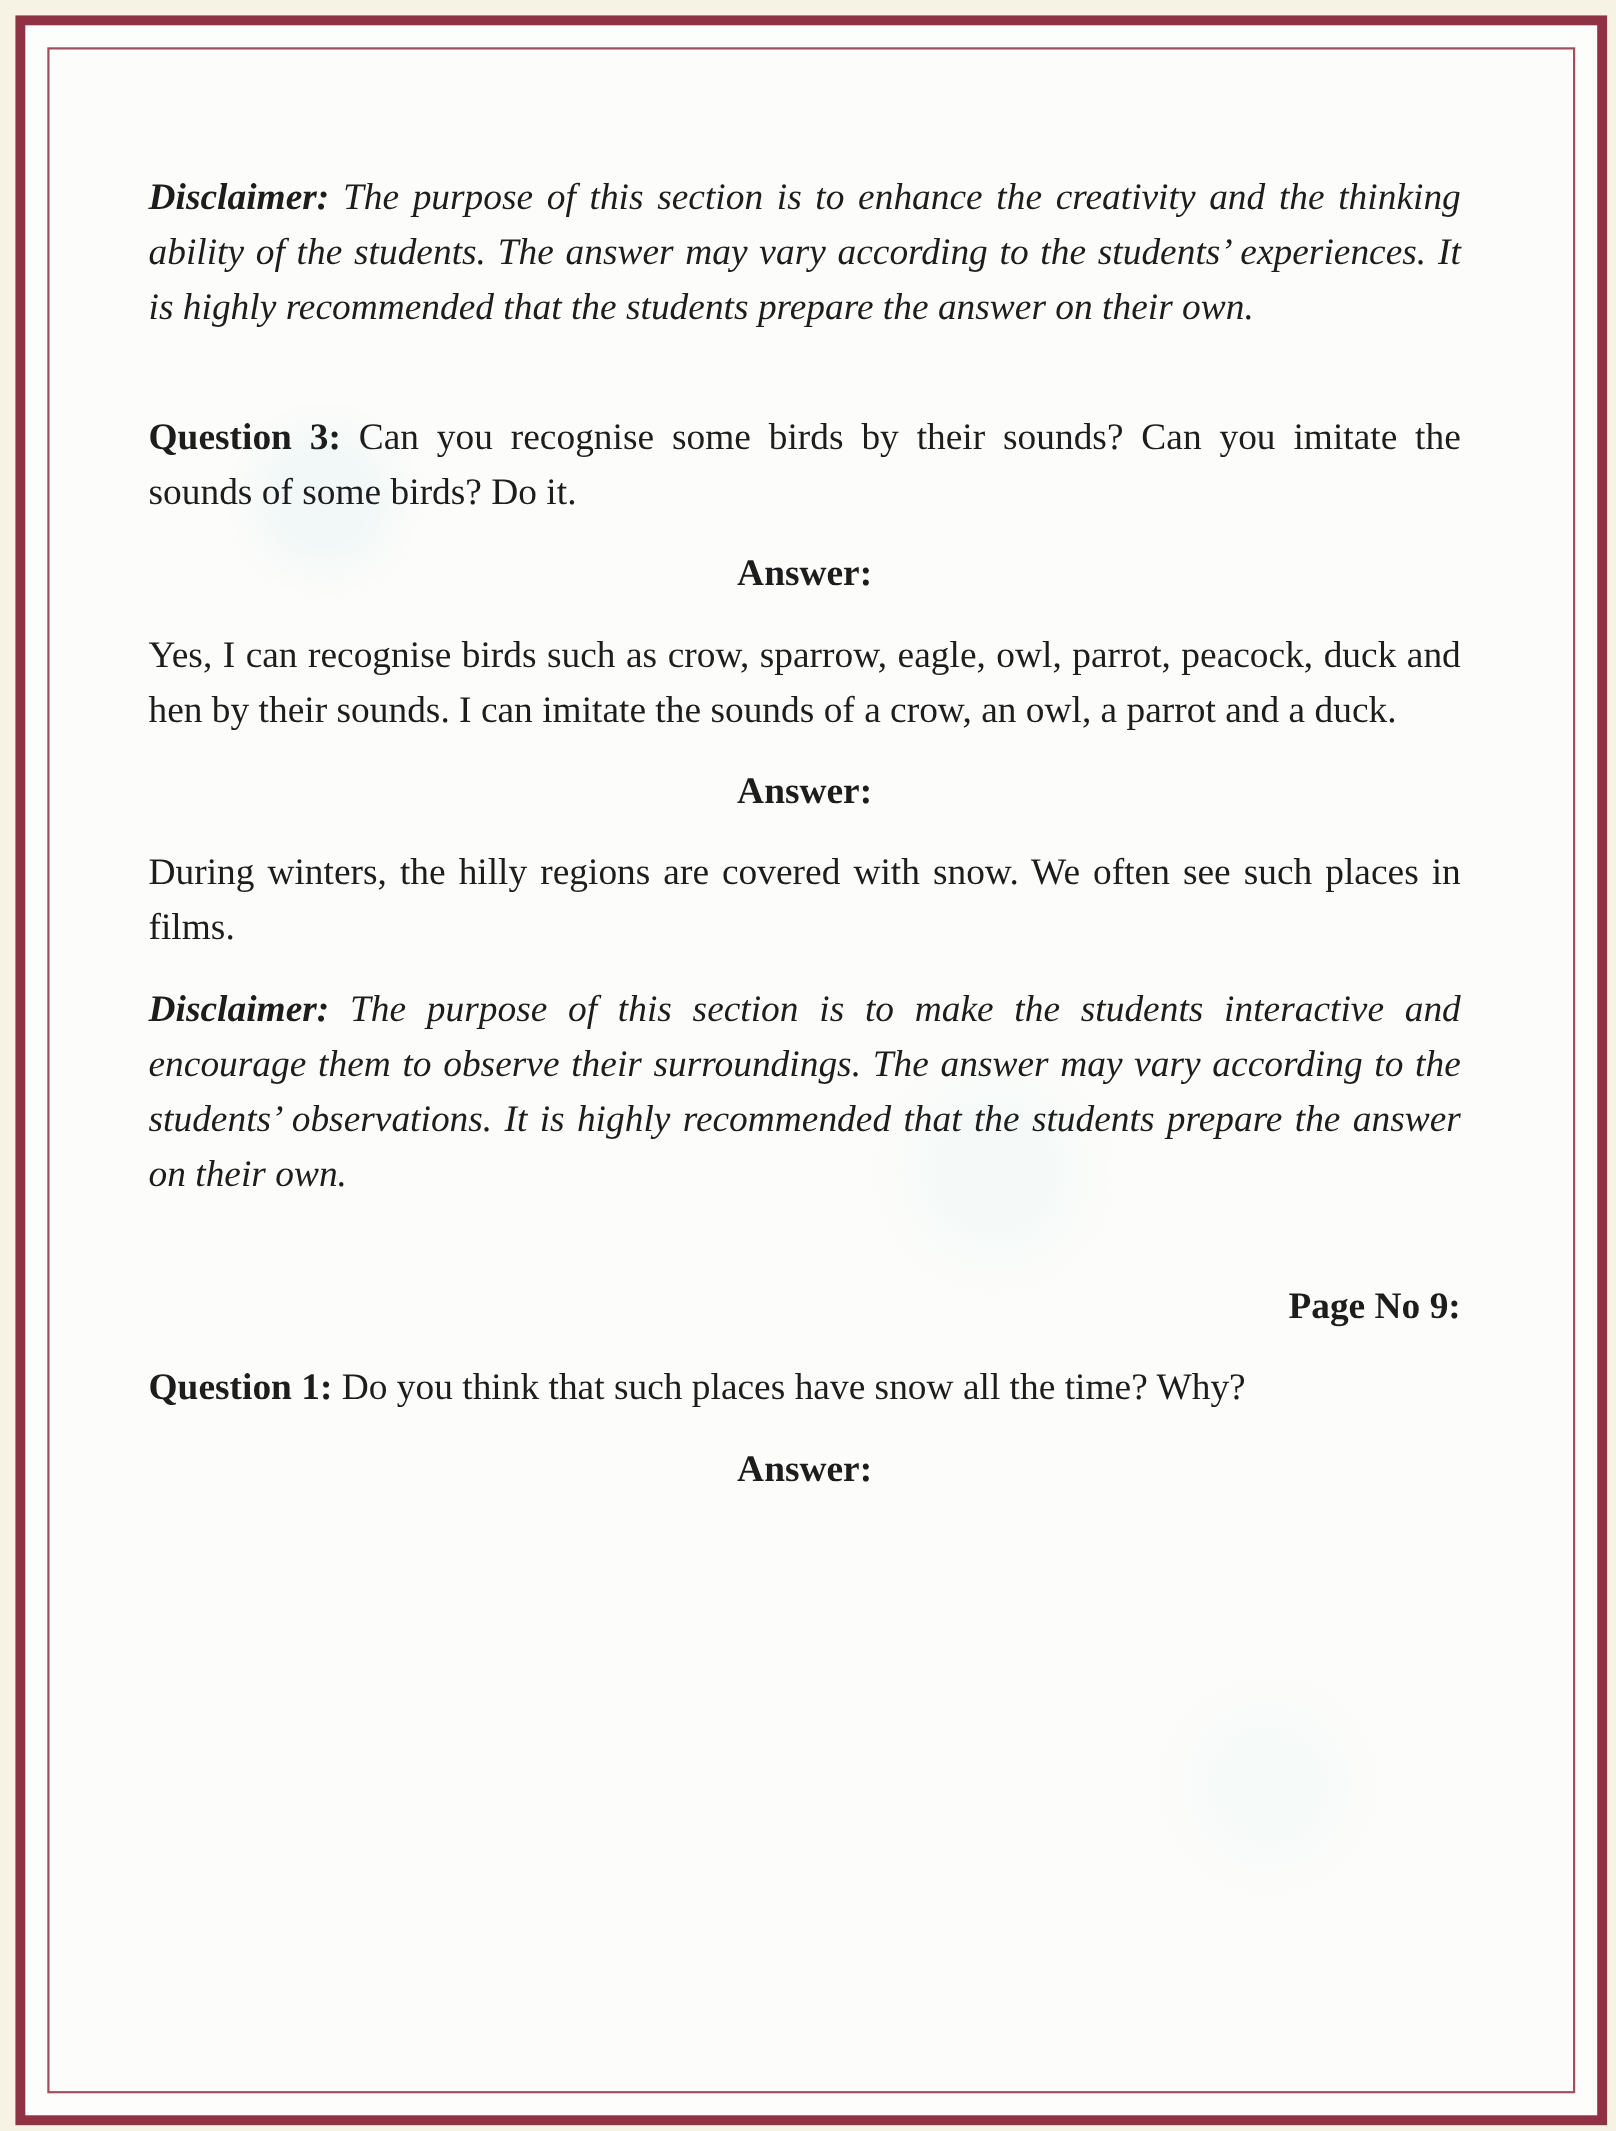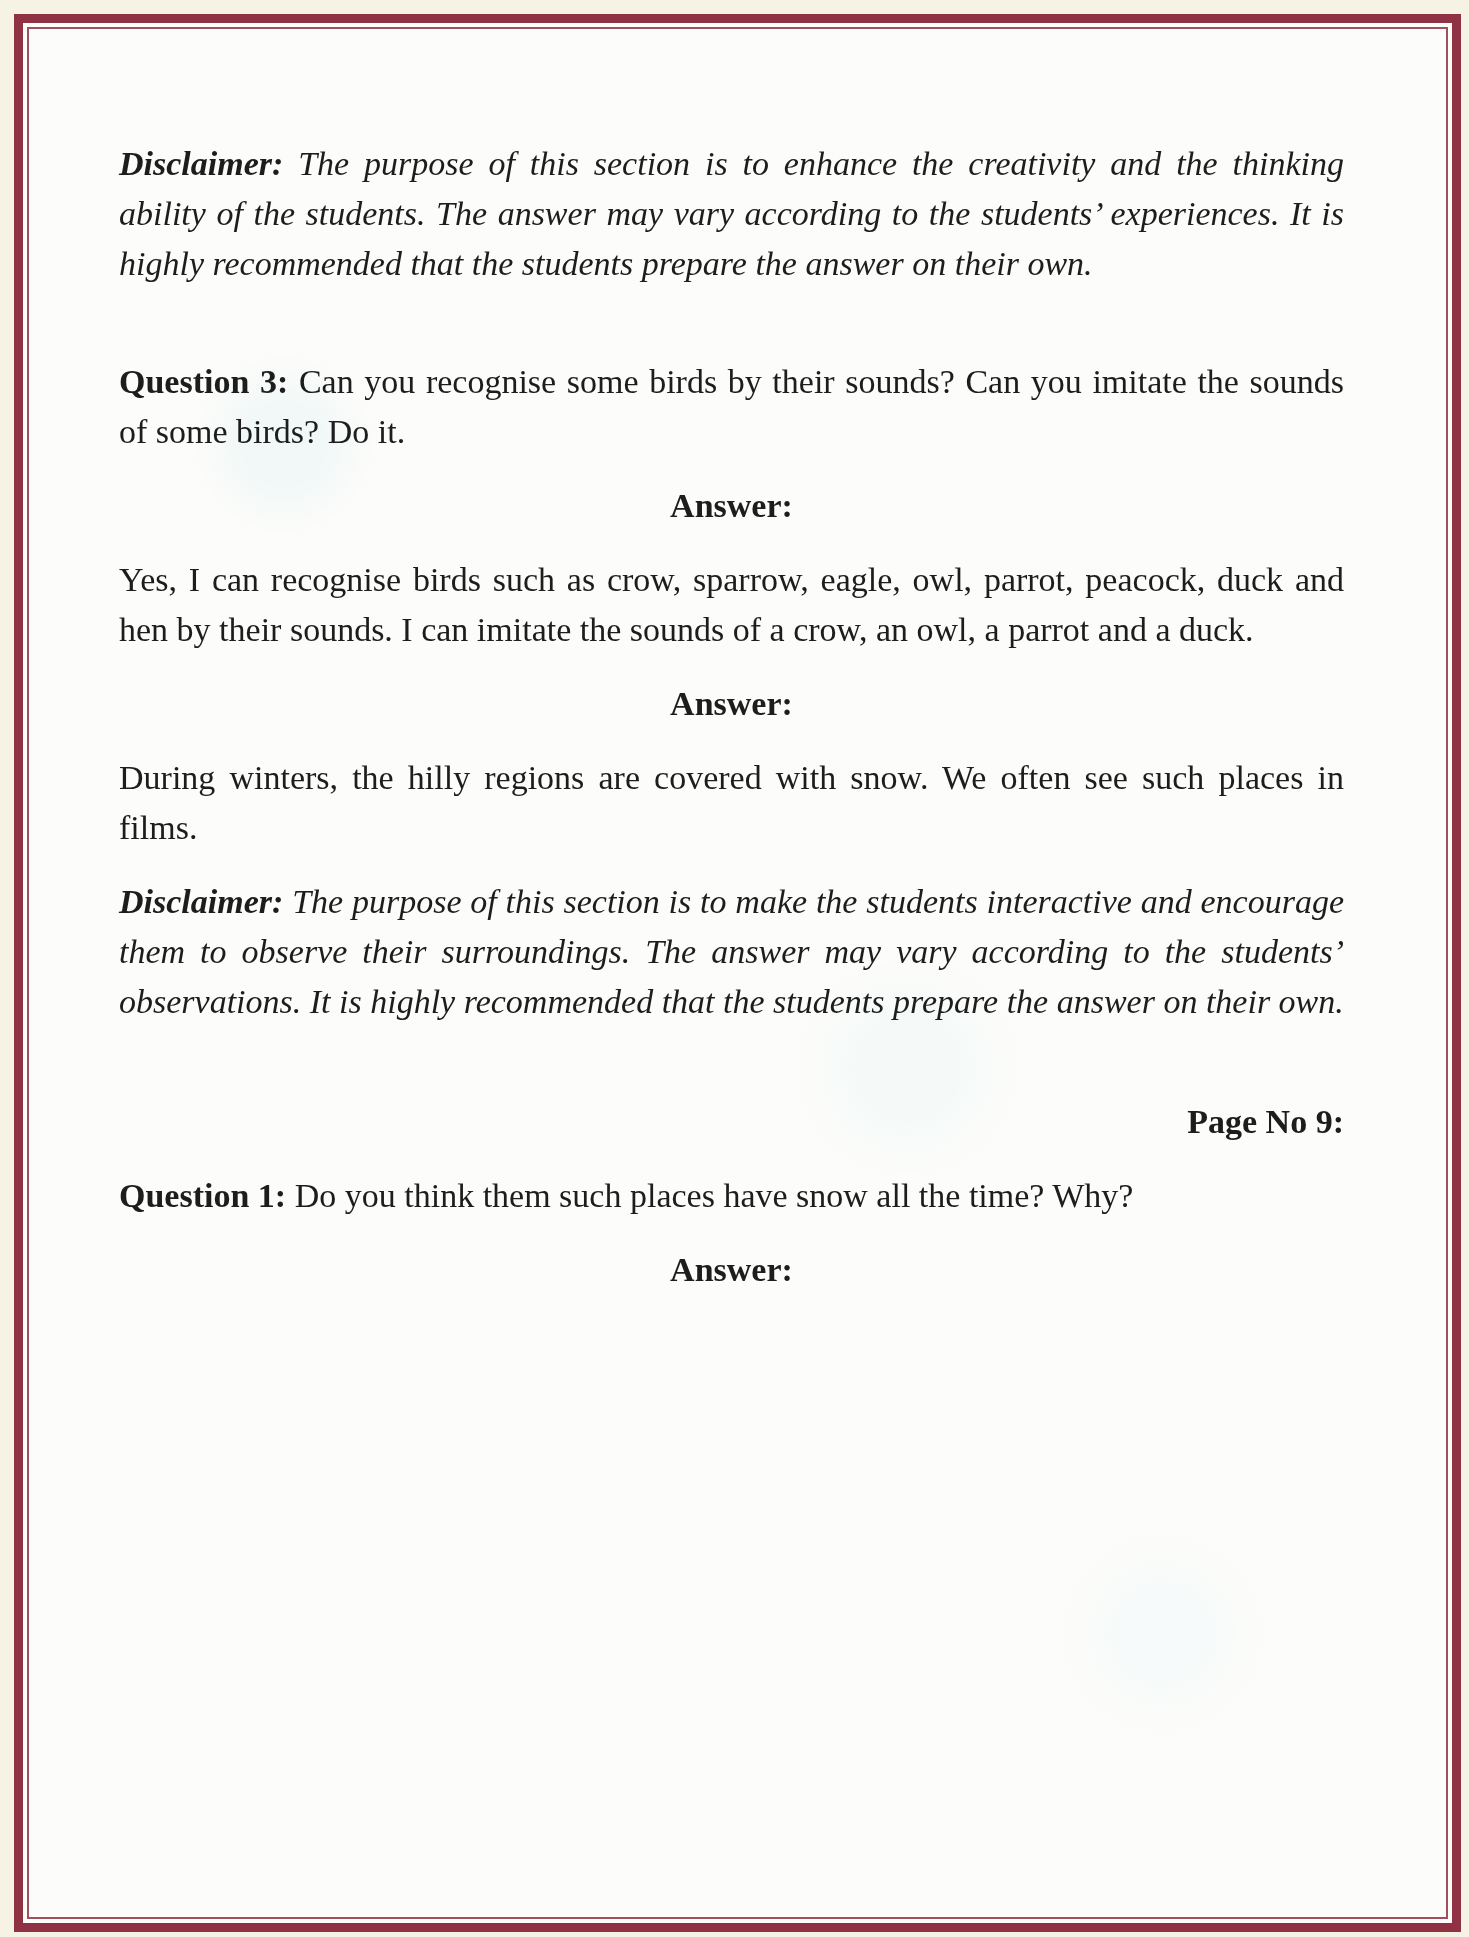--- a/index.html
+++ b/index.html
@@ -15,21 +15,21 @@
     overflow: hidden;
   }
   .frame-outer {
     position: absolute;
     top: 14px;
     left: 14px;
     right: 8px;
     bottom: 5px;
     border: 9px solid #8e3244;
     background: #fdfdfb;
-    padding: 4px;
+    padding: 20px;
     box-sizing: border-box;
   }
   .frame-inner {
     width: 100%;
     height: 100%;
     box-sizing: border-box;
     border: 2px solid #a04f5c;
     background:
       radial-gradient(circle at 18% 22%, rgba(210,235,240,0.25) 0 40px, rgba(210,235,240,0) 90px),
       radial-gradient(circle at 62% 55%, rgba(215,240,240,0.2) 0 50px, rgba(215,240,240,0) 110px),
@@ -81,18 +81,18 @@
 
 
     <p class="answer-label">Answer:</p>
 
     <p>During winters, the hilly regions are covered with snow. We often see such places in films.</p>
 
     <p class="disclaimer"><span class="lead">Disclaimer:</span> <span>The purpose of this section is to make the students interactive and encourage them to observe their surroundings. The answer may vary according to the students’ observations. It is highly recommended that the students prepare the answer on their own.</span></p>
 
     <p class="page-heading">Page No 9:</p>
 
-    <p><span class="lead">Question 1:</span> <span>Do you think them such places have snow all the time? Why?</span></p>
+    <p><span class="lead">Question 1:</span> <span>Do you think that such places have snow all the time? Why?</span></p>
 
     <p class="answer-label">Answer:</p>
 
   </div>
 </div>
 
 </body></html>

